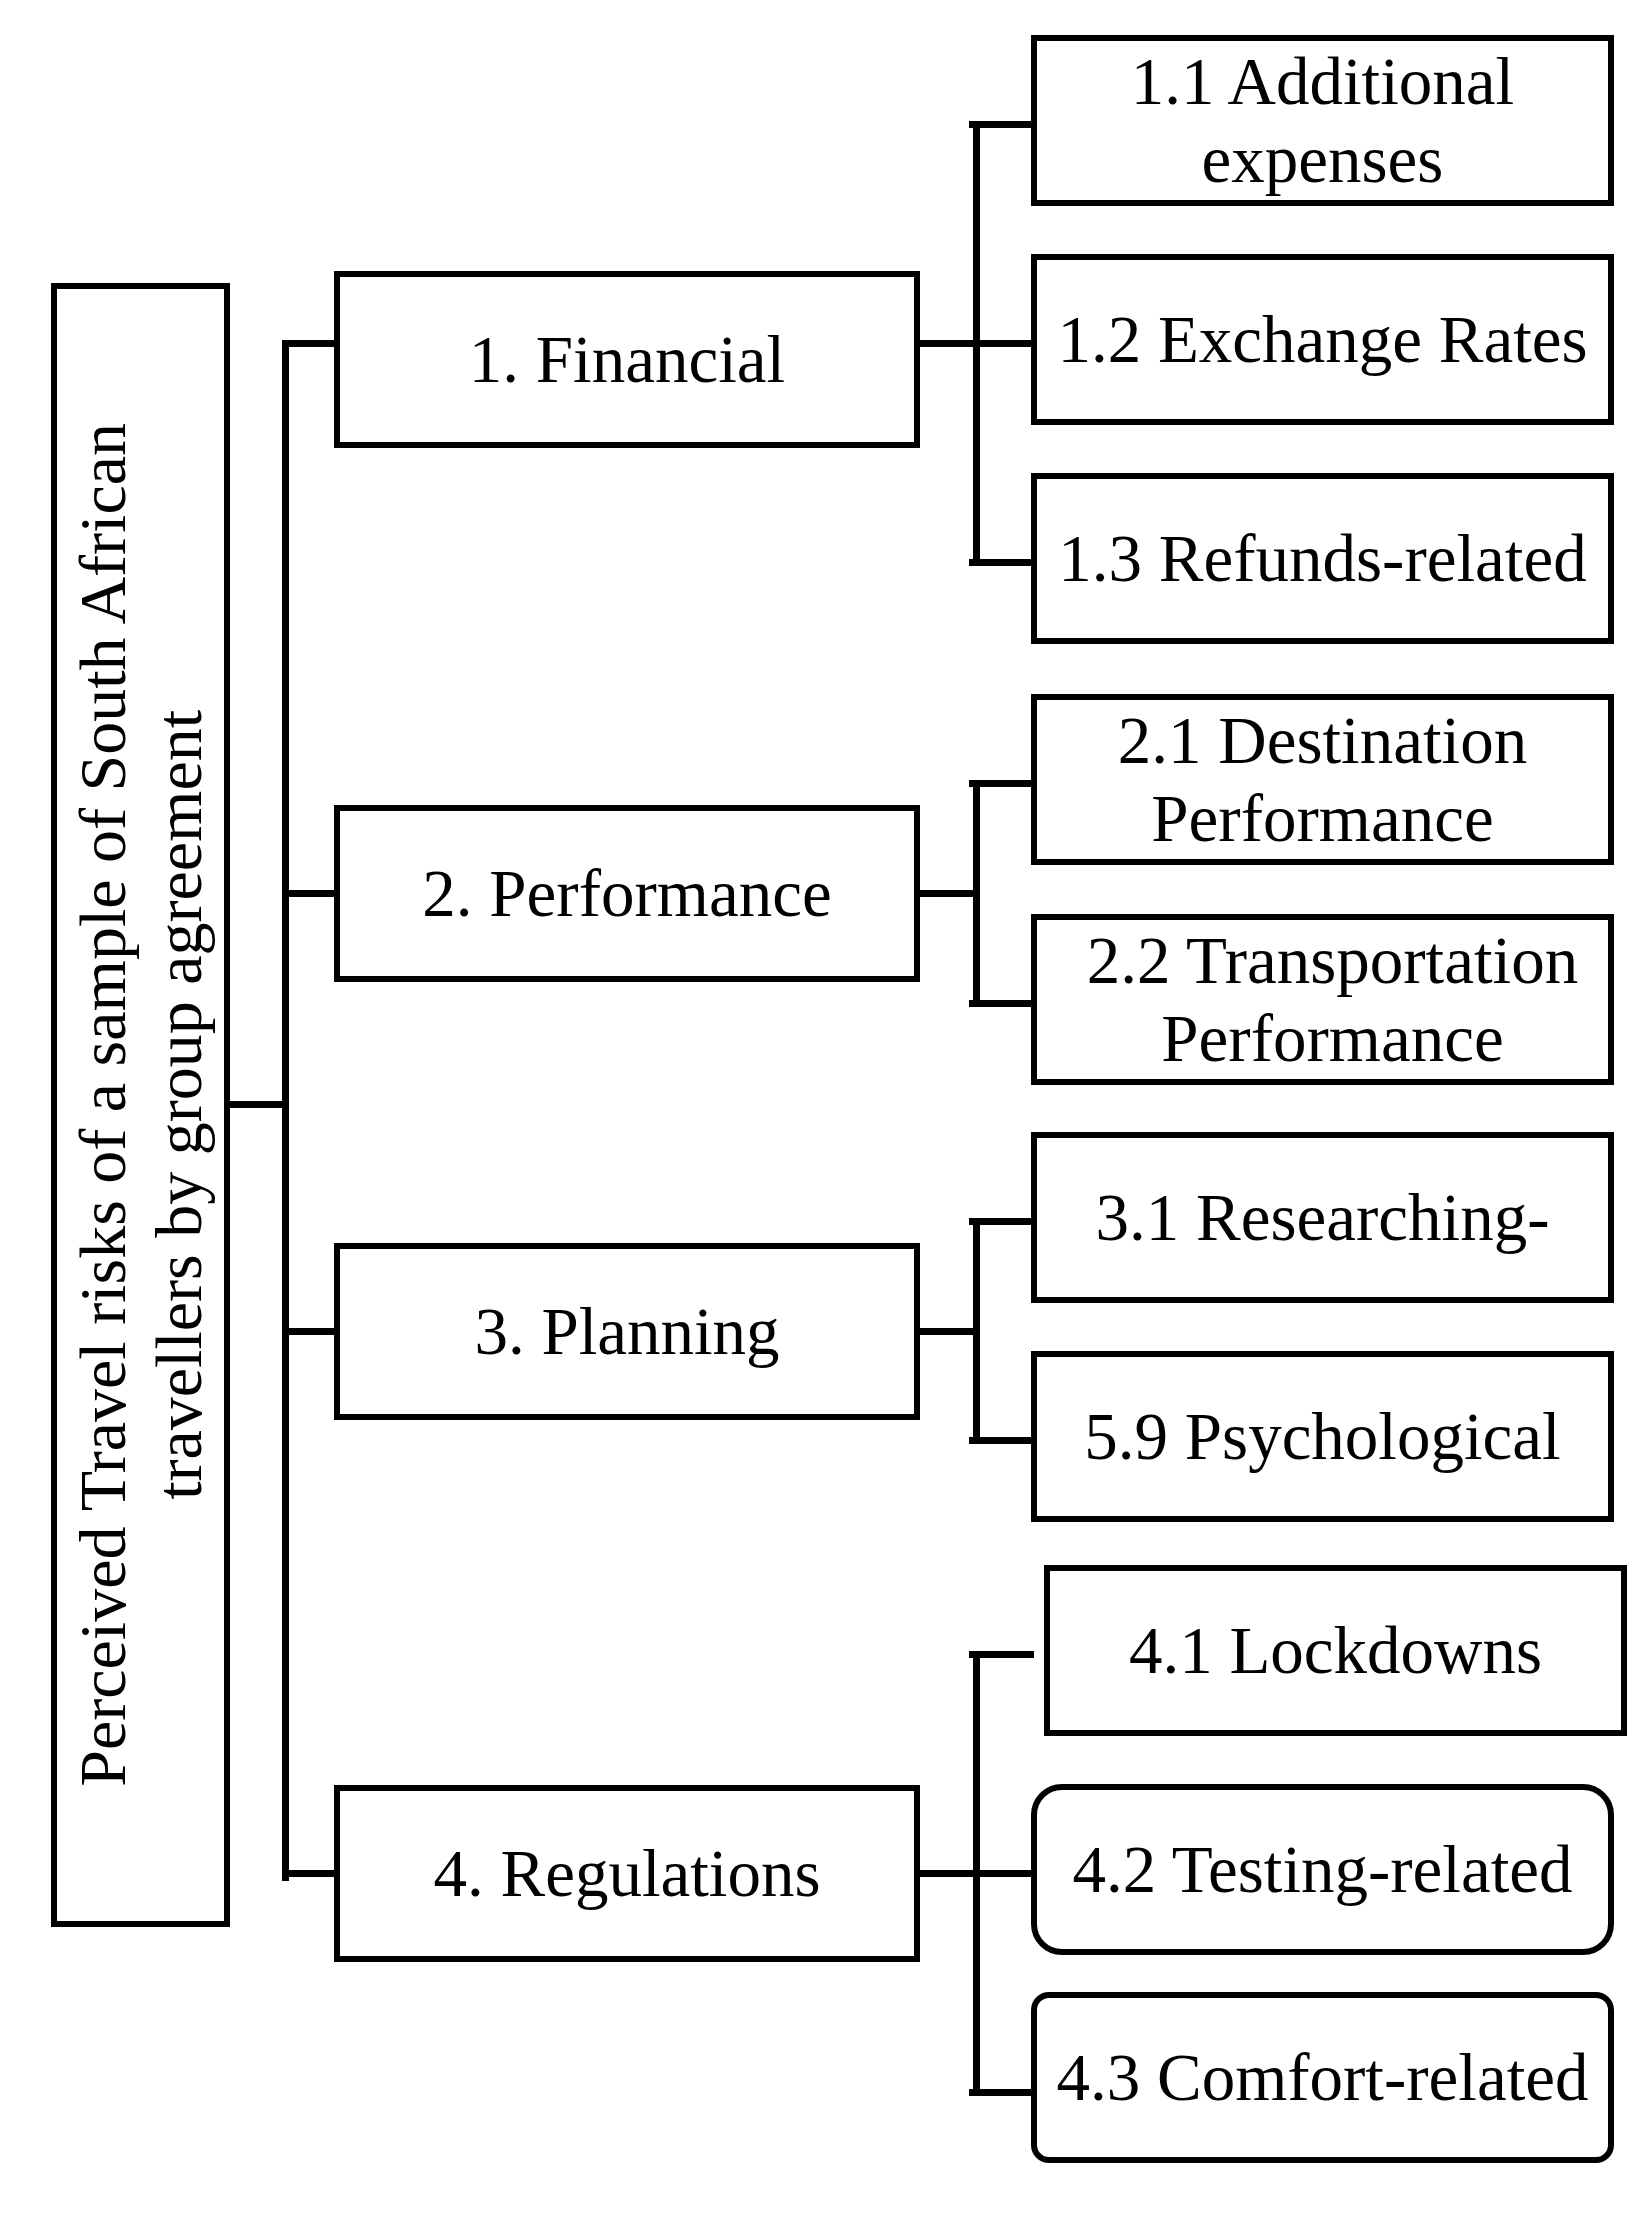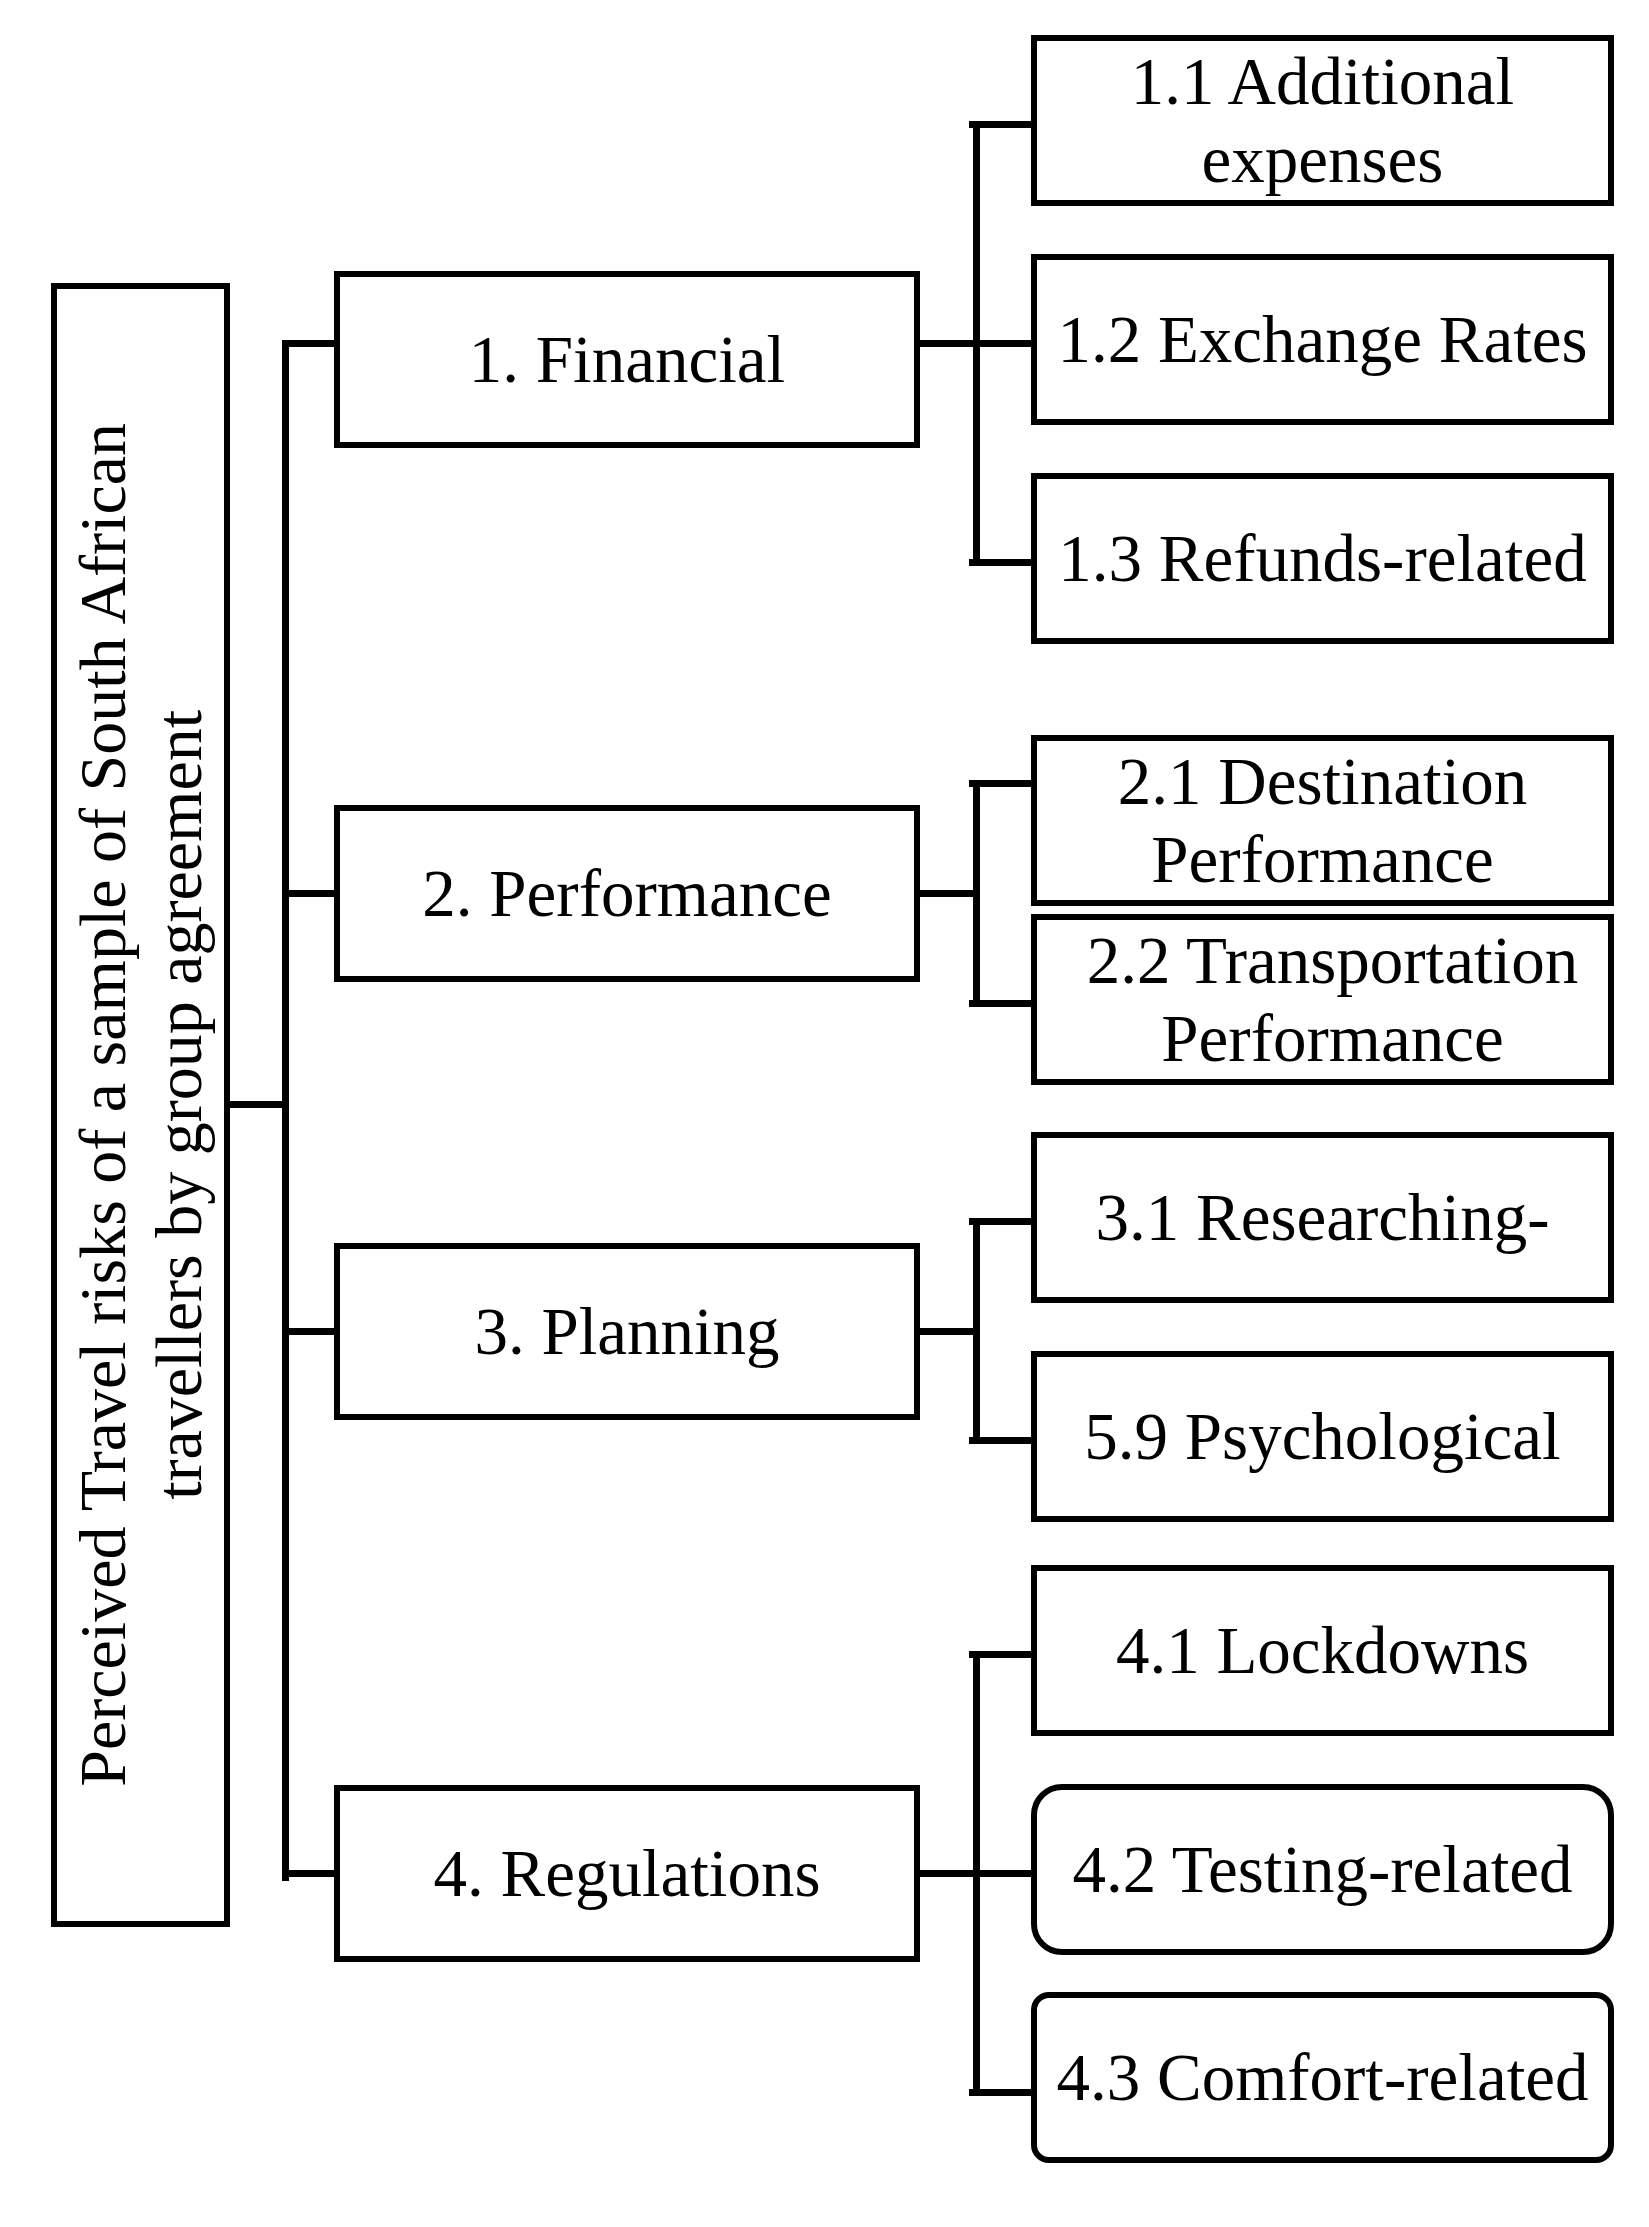--- a/index.html
+++ b/index.html
@@ -46,25 +46,25 @@
   .cat { left: 334px; width: 586px; height: 177px; }
   #box-cat-1 { top: 255px; margin-top: 16px; }
   #box-cat-2 { top: 805px; }
   #box-cat-3 { top: 1243px; }
   #box-cat-4 { top: 1785px; }
   
   .sub { left: 1031px; width: 583px; height: 171px; }
   #box-sub-1-1 { top: 35px; }
   #box-sub-1-2 { top: 254px; }
   #box-sub-1-3 { top: 473px; }
-  #box-sub-2-1 { top: 694px; margin-top: 41px; }
+  #box-sub-2-1 { top: 694px; }
   #box-sub-2-2 { top: 914px; padding-left: 20px; }
   #box-sub-3-1 { top: 1132px; }
   #box-sub-3-2 { top: 1351px; }
-  #box-sub-4-1 { top: 1565px; }
+  #box-sub-4-1 { top: 1565px; margin-left: 13px; }
   #box-sub-4-2 { top: 1784px; border-radius: 31px; }
   #box-sub-4-3 { top: 1992px; border-radius: 18px; }
   
   #ln-root-stub   { left: 226px;  top: 1101px; width: 61px;  height: 7.4px; }
   #ln-trunk-root  { left: 282px;  top: 340px;  width: 7.4px;  height: 1541px; }
   #ln-cat1-left   { left: 282px;  top: 340px;  width: 58px;  height: 7.4px; }
   #ln-cat2-left   { left: 282px;  top: 890px; width: 58px;  height: 7.4px; }
   #ln-cat3-left   { left: 282px;  top: 1328px; width: 58px;  height: 7.4px; }
   #ln-cat4-left   { left: 282px;  top: 1870px; width: 58px;  height: 7.4px; }
   

